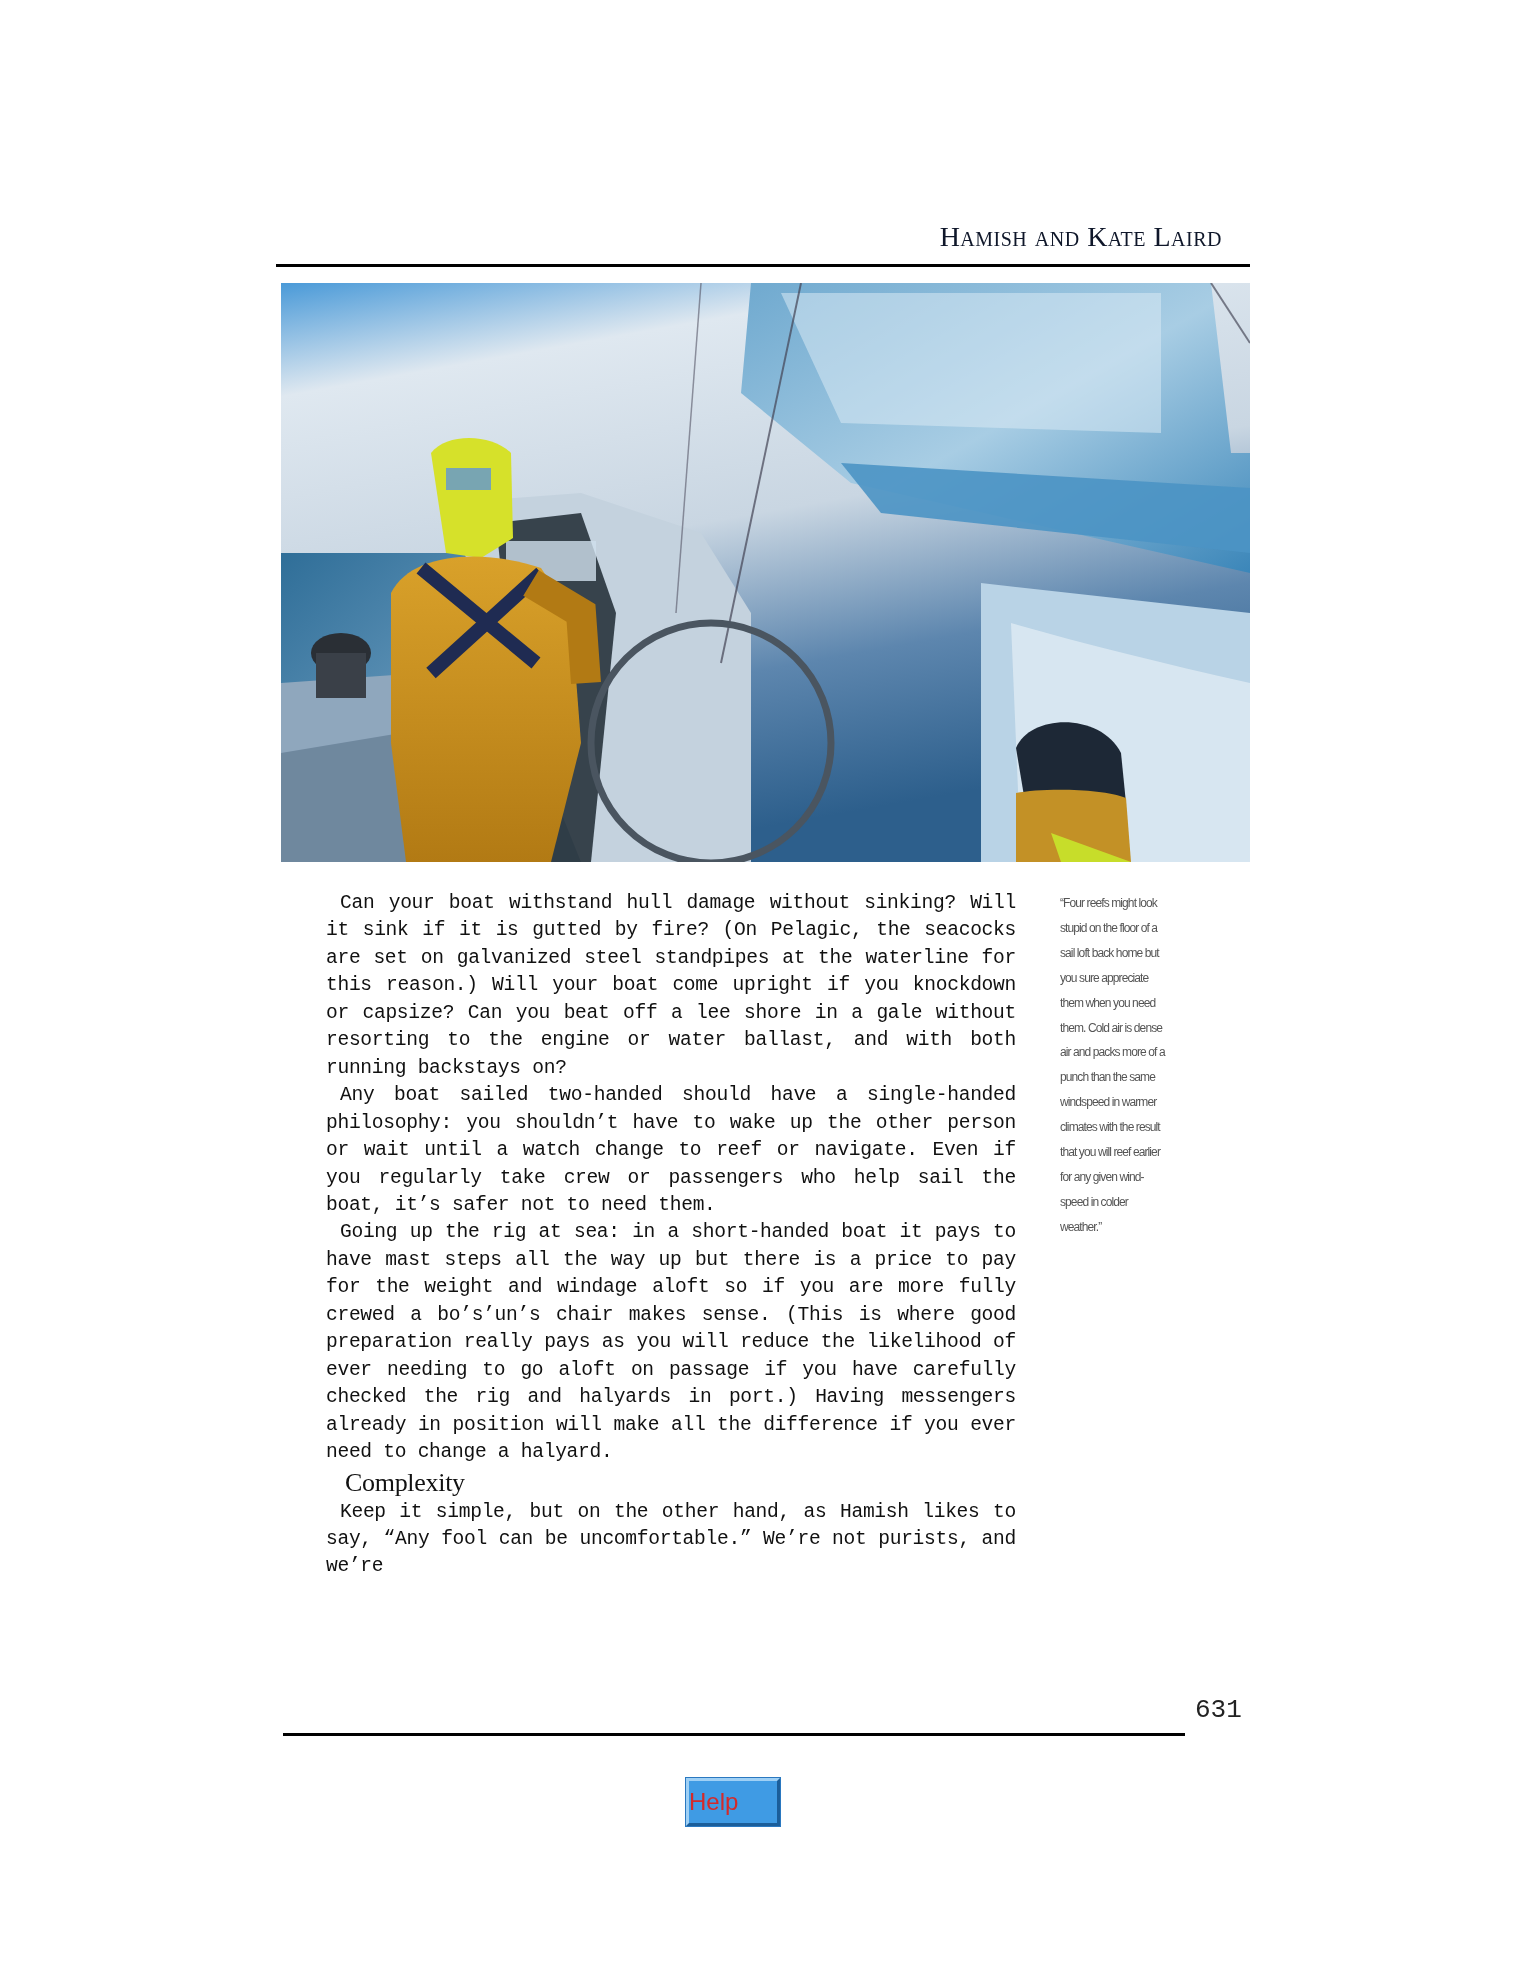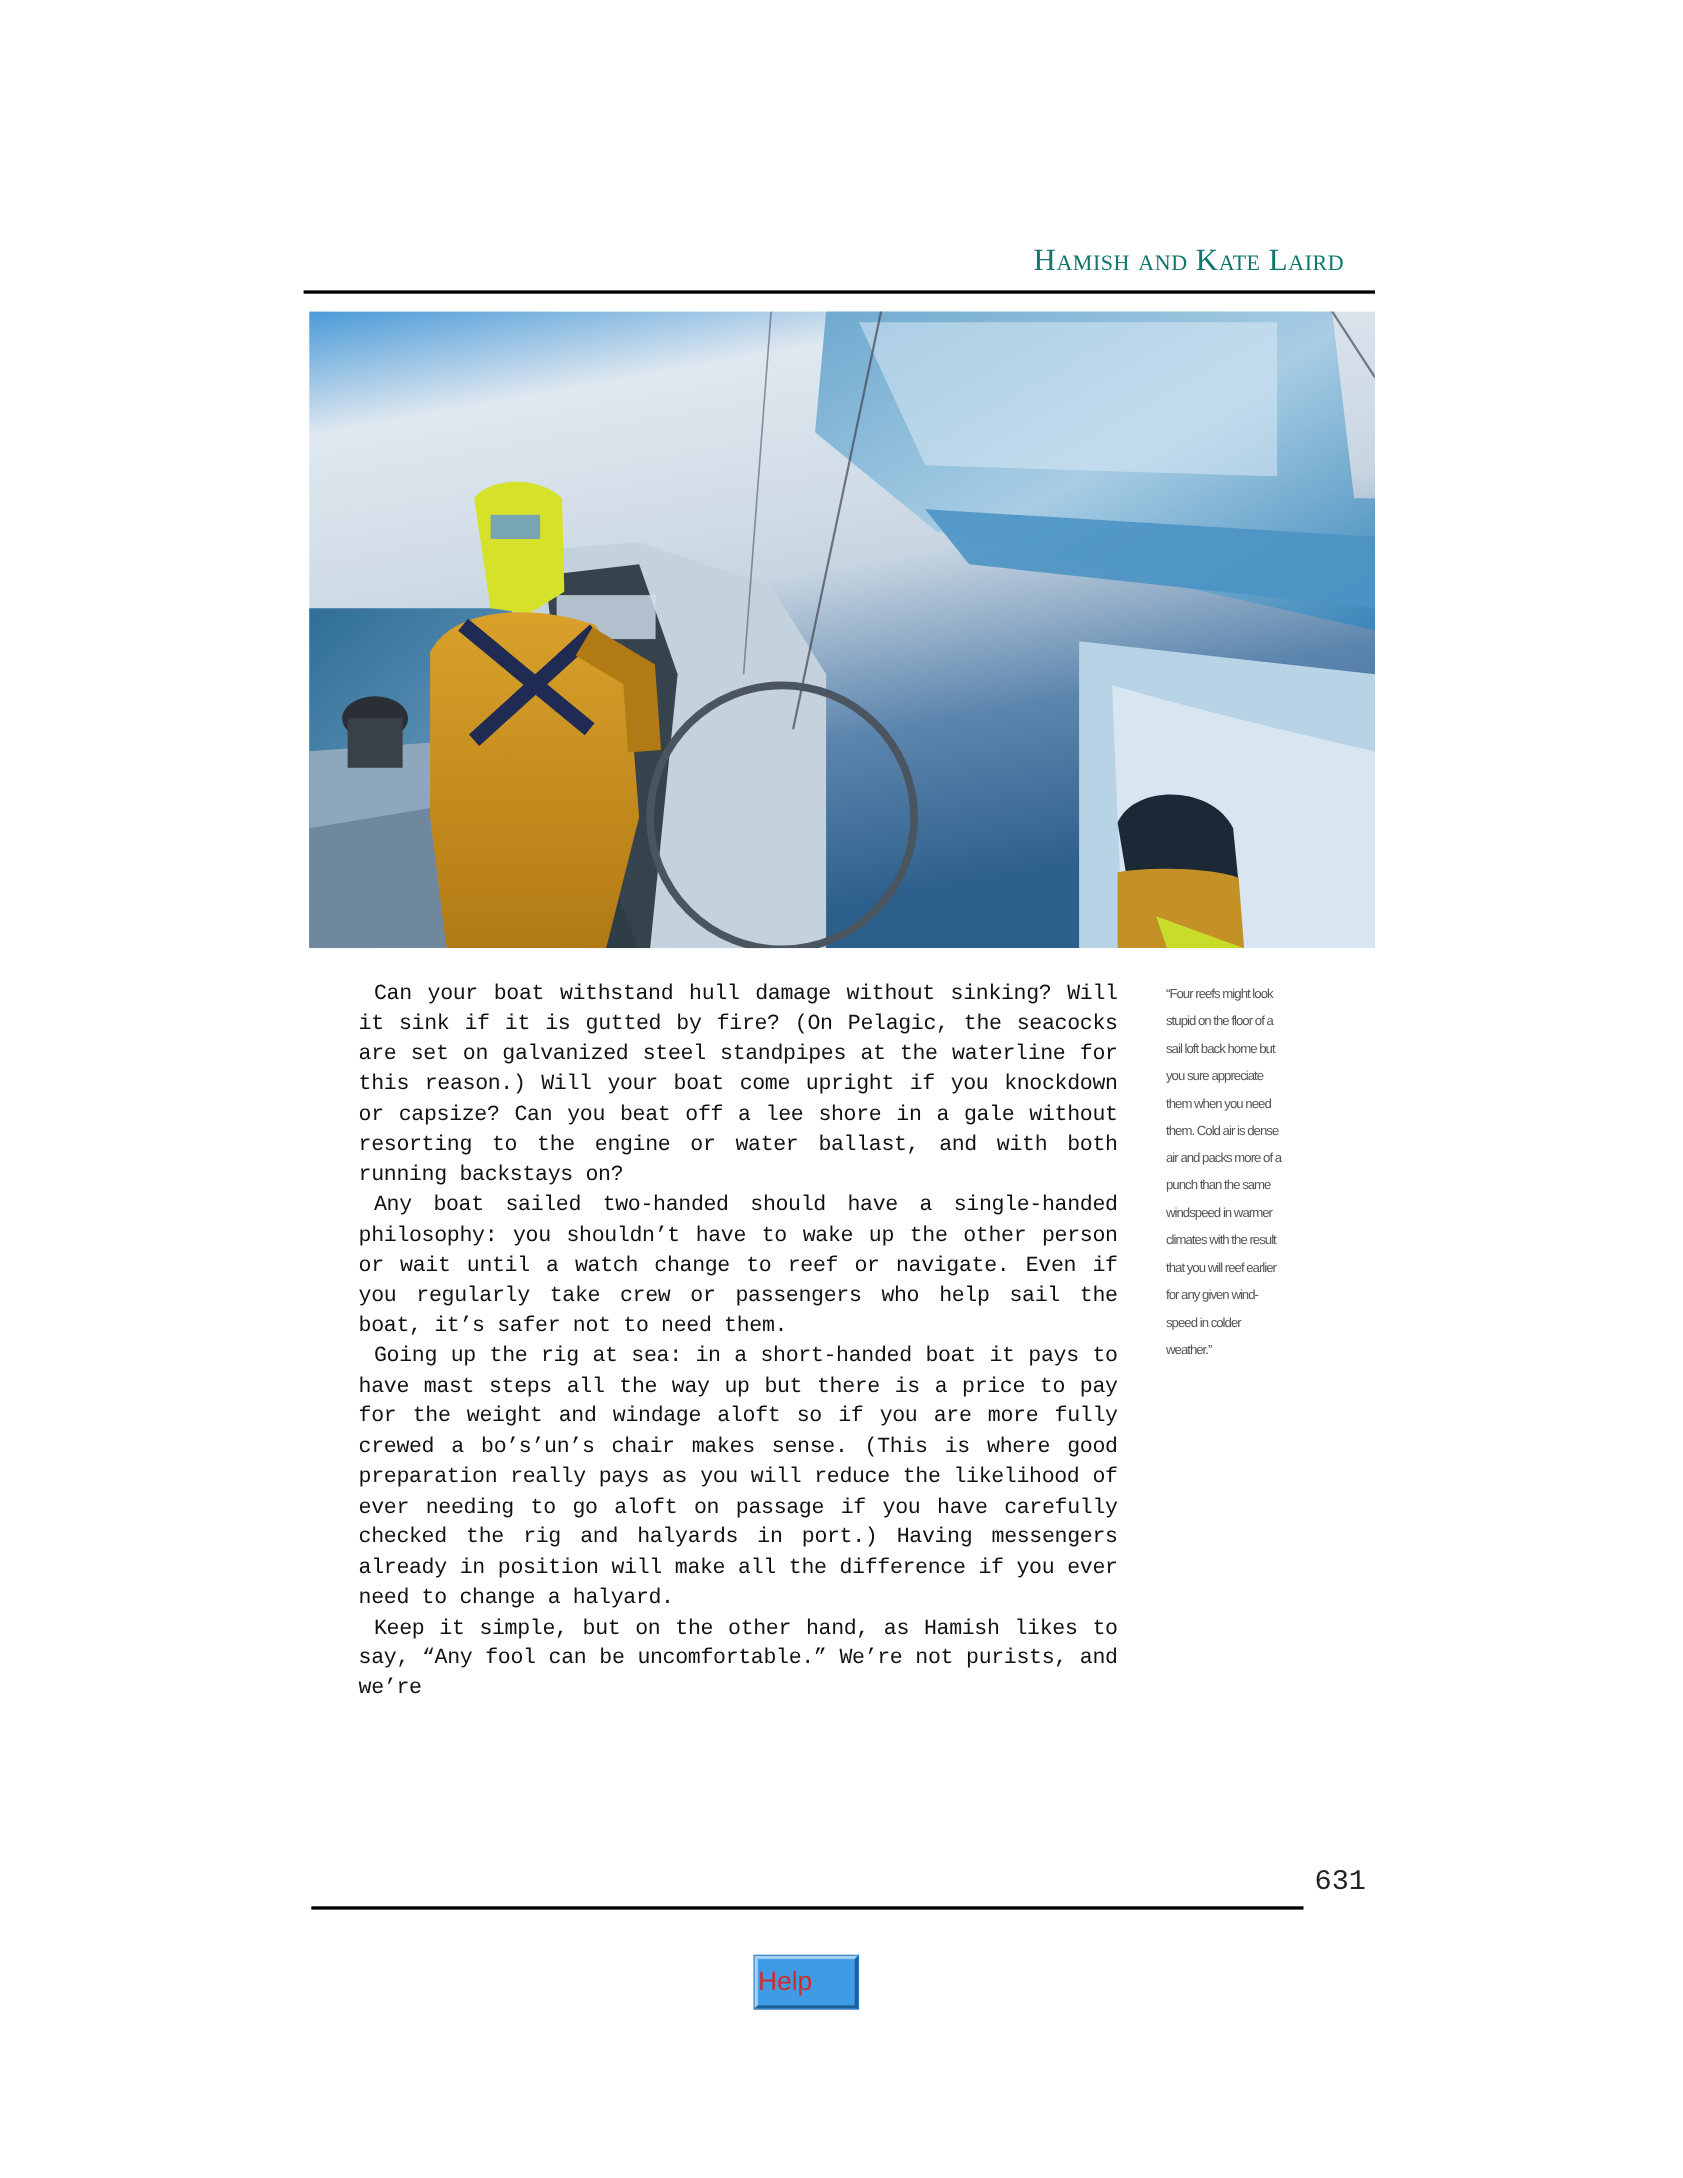--- a/index.html
+++ b/index.html
@@ -2,21 +2,21 @@
 <html><head>
 <meta charset="utf-8">
 <style>
   html, body { margin:0; padding:0; background:#ffffff; }
   body { width:1530px; height:1980px; position:relative; overflow:hidden; }
   .abs { position:absolute; }
 
   .running-head {
     left:600px; width:622px; top:220px; text-align:right;
     font-family:"Liberation Serif","DejaVu Serif",serif;
-    font-size:28px; font-variant:small-caps; letter-spacing:0.5px; color:#0f766e;
+    font-size:28px; font-variant:small-caps; letter-spacing:0.5px; color:#0f172a;
     line-height:34px;
   }
   .rule { background:#000; }
 
   .photo { left:281px; top:283px; width:969px; height:579px; overflow:hidden; }
   .photo svg { display:block; }
 
   .body-text {
     left:326px; top:890px; width:690px;
     font-family:"Liberation Mono","DejaVu Sans Mono",monospace;
@@ -120,20 +120,21 @@
     <path d="M735 465 C750 430 820 430 840 470 L845 520 L745 525 Z" fill="#1d2836"></path>
     <path d="M735 510 C760 505 820 505 845 515 L850 579 L735 579 Z" fill="#c39126"></path>
     <path d="M770 550 L850 579 L780 579 Z" fill="#c7dd2a"></path>
   </svg>
 </div>
 
 <div class="abs body-text">
   <p>Can your boat withstand hull damage without sinking? Will it sink if it is gutted by fire? (On Pelagic, the seacocks are set on galvanized steel standpipes at the waterline for this reason.) Will your boat come upright if you knockdown or capsize? Can you beat off a lee shore in a gale without resorting to the engine or water ballast, and with both running backstays on?</p>
   <p>Any boat sailed two-handed should have a single-handed philosophy: you shouldn’t have to wake up the other person or wait until a watch change to reef or navigate. Even if you regularly take crew or passengers who help sail the boat, it’s safer not to need them.</p>
   <p>Going up the rig at sea: in a short-handed boat it pays to have mast steps all the way up but there is a price to pay for the weight and windage aloft so if you are more fully crewed a bo’s’un’s chair makes sense. (This is where good preparation really pays as you will reduce the likelihood of ever needing to go aloft on passage if you have carefully checked the rig and halyards in port.) Having messengers already in position will make all the difference if you ever need to change a halyard.</p>
+  <h3>Complexity</h3>
   <p>Keep it simple, but on the other hand, as Hamish likes to say, “Any fool can be uncomfortable.” We’re not purists, and we’re</p>
 </div>
 
 <div class="abs sidebar">
   <span class="line">“Four reefs might look</span>
   <span class="line">stupid on the floor of a</span>
   <span class="line">sail loft back home but</span>
   <span class="line">you sure appreciate</span>
   <span class="line">them when you need</span>
   <span class="line">them. Cold air is dense</span>

